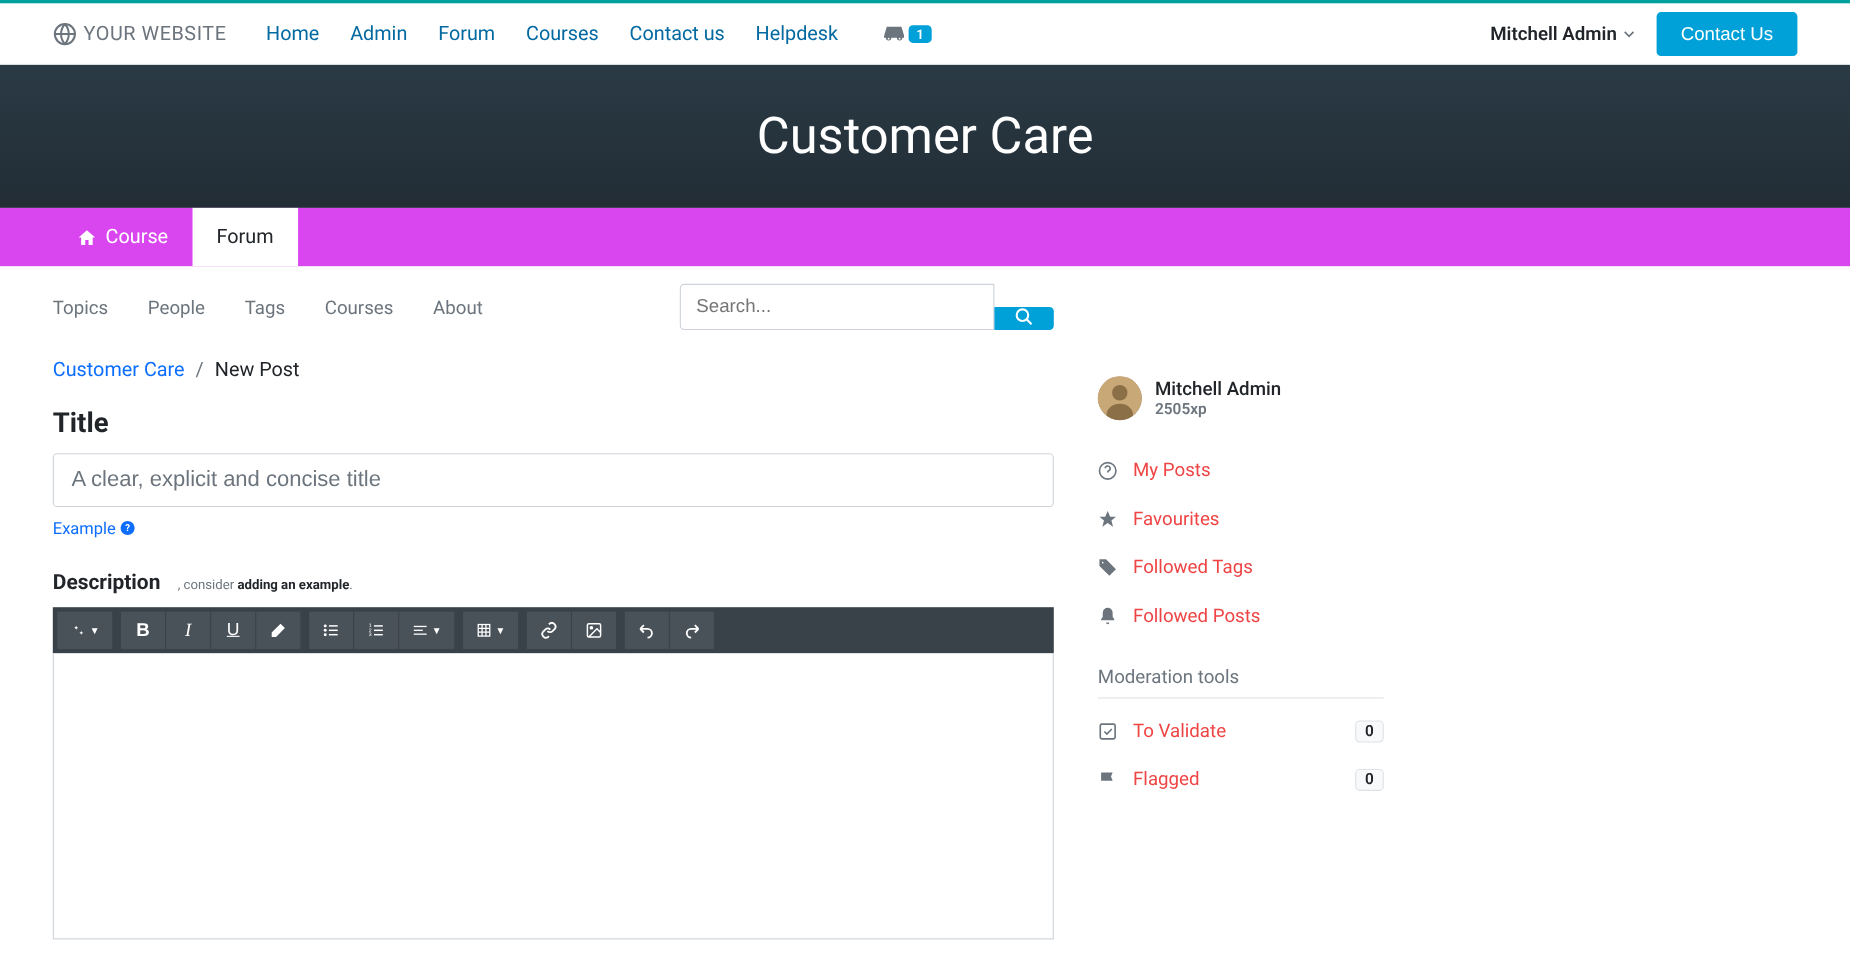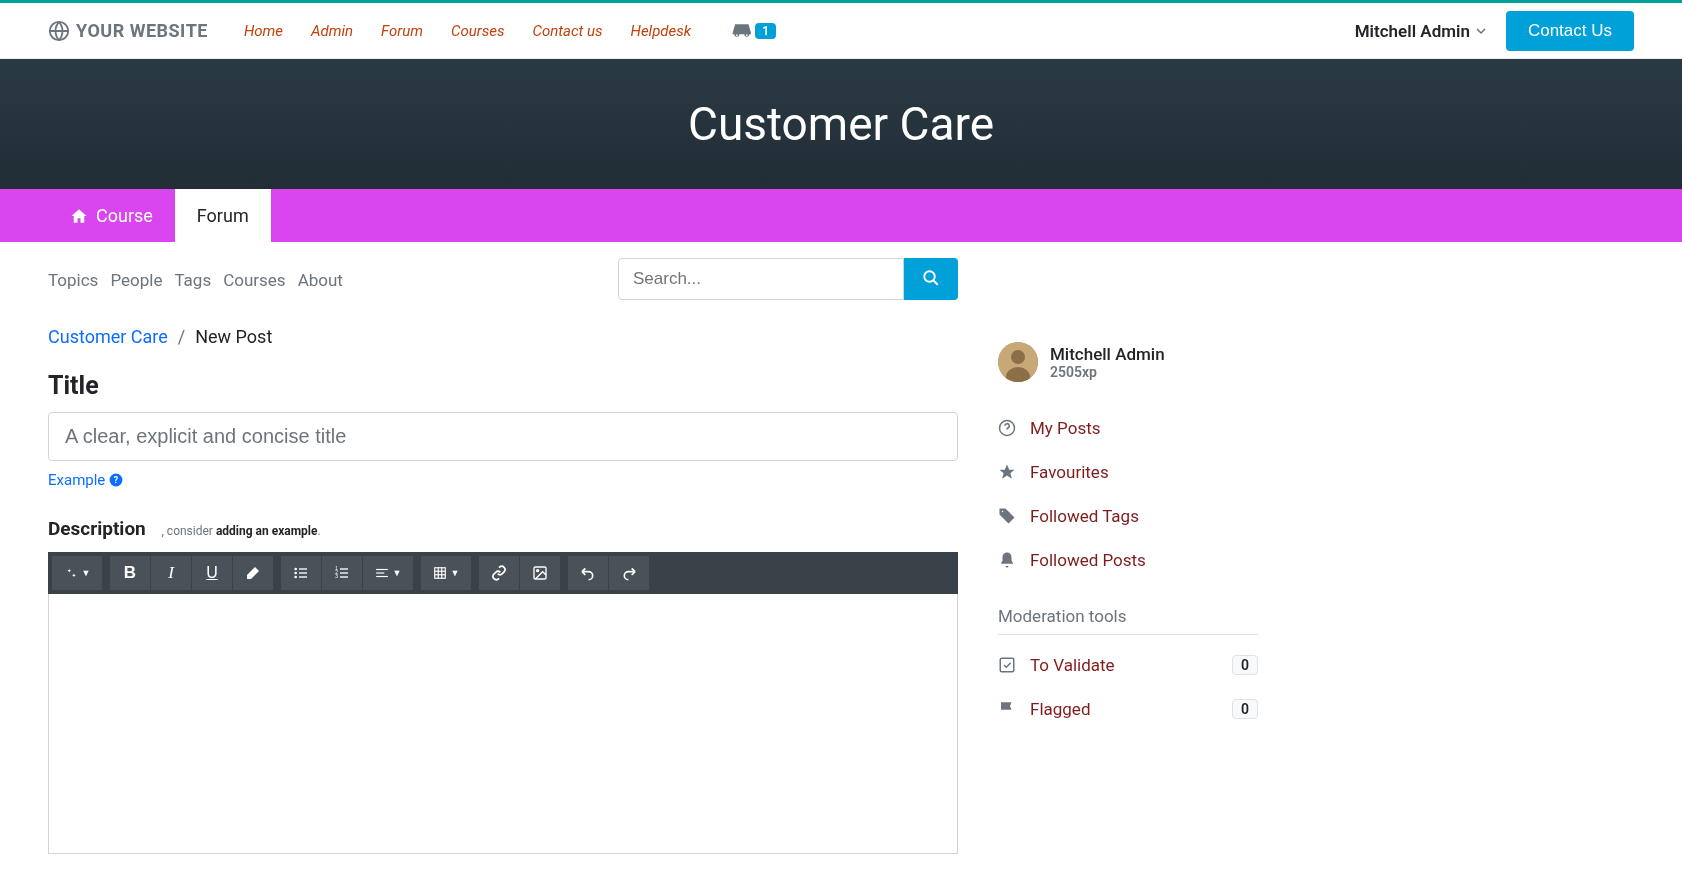--- a/index.html
+++ b/index.html
@@ -1,45 +1,45 @@
 <!DOCTYPE html>
 <html><head>
   <meta charset="utf-8">
   <style>
     * { box-sizing: border-box; margin: 0; padding: 0; }
     body { font-family: -apple-system, BlinkMacSystemFont, "Segoe UI", Roboto, "Helvetica Neue", Arial, sans-serif; font-size: 15px; color: #212529; }
     .top-bar { height: 3px; background: #00a09d; }
     
     
     .navbar { display: flex; align-items: center; height: 56px; padding: 0 48px; border-bottom: 1px solid #eee; }
-    .logo { display: flex; align-items: center; font-size: 18px; font-weight: 700; color: #6c757d; margin-right: 24px; letter-spacing: 0.5px; }
+    .logo { display: flex; align-items: center; font-size: 18px; font-weight: 400; color: #6c757d; margin-right: 24px; letter-spacing: 0.5px; }
     .logo svg { margin-right: 6px; }
     .nav-links { display: flex; gap: 4px; }
-    .nav-links a { color: #c2410c; text-decoration: none; padding: 8px 12px; font-size: 15px; font-style: italic; }
+    .nav-links a { color: #0369a1; text-decoration: none; padding: 8px 12px; font-size: 18px; }
     .cart { display: flex; align-items: center; margin-left: 28px; position: relative; cursor: pointer; }
     .cart-badge { background: #00a0d8; color: #fff; font-size: 12px; padding: 1px 7px; border-radius: 4px; margin-left: 4px; font-weight: 600; }
     .navbar-right { margin-left: auto; display: flex; align-items: center; gap: 20px; }
     .user-dropdown { color: #212529; font-weight: 600; font-size: 17px; cursor: pointer; display: flex; align-items: center; gap: 6px; }
     .contact-btn { background: #00a0d8; color: #fff; border: none; padding: 10px 22px; border-radius: 4px; font-size: 17px; cursor: pointer; }
     
     
     .hero { background: linear-gradient(180deg, #2a3a45 0%, #222d35 100%); color: #fff; text-align: center; padding: 38px 0; }
     .hero h1 { font-size: 46px; font-weight: 400; }
     
     
     .subtabs { background: #d946ef; display: flex; padding: 0 48px; }
     .subtabs .tab { color: #fff; padding: 16px 22px; font-size: 18px; display: flex; align-items: center; gap: 8px; cursor: pointer; }
     .subtabs .tab.active { background: #fff; color: #212529; }
     
     
     .container { display: flex; padding: 16px 48px; gap: 40px; }
     .main-col { flex: 1; max-width: 910px; }
     .sidebar { width: 260px; margin-top: 84px; }
     
-    .forum-nav { display: flex; gap: 12px; padding: 12px 0; margin-bottom: 24px; }
+    .forum-nav { display: flex; gap: 36px; padding: 12px 0; margin-bottom: 24px; }
     .forum-nav a { color: #6c757d; text-decoration: none; font-size: 17px; }
     .search-row { display: flex; margin-bottom: 24px; }
     .search-row input { flex: 1; border: 1px solid #ced4da; border-radius: 4px 0 0 4px; padding: 10px 14px; font-size: 17px; }
     .search-btn { background: #00a0d8; border: none; color: #fff; padding: 0 18px; border-radius: 0 4px 4px 0; cursor: pointer; }
     
     .top-row { display: flex; align-items: flex-start; gap: 40px; }
     
     .breadcrumb { display: flex; align-items: center; gap: 10px; font-size: 18px; margin-bottom: 24px; }
     .breadcrumb a { color: #0d6efd; text-decoration: none; }
     .breadcrumb .sep { color: #6c757d; }
@@ -61,21 +61,21 @@
     .editor-body { border: 1px solid #ced4da; border-top: none; min-height: 260px; background: #fff; }
     
     
     .user-card { display: flex; align-items: center; gap: 12px; margin-bottom: 24px; }
     .avatar { width: 40px; height: 40px; border-radius: 50%; background: linear-gradient(135deg, #d4a574, #8b6f47); display: flex; align-items: center; justify-content: center; overflow: hidden; }
     .user-info .name { font-size: 17px; font-weight: 500; }
     .user-info .xp { font-size: 14px; color: #6c757d; font-weight: 600; }
     .side-links { list-style: none; }
     .side-links li { padding: 12px 0; font-size: 17px; display: flex; align-items: center; gap: 14px; cursor: pointer; }
     .side-links li svg { flex-shrink: 0; }
-    .side-links .lbl { color: #7f1d1d; }
+    .side-links .lbl { color: #ef4444; }
     .mod-header { color: #6c757d; font-size: 17px; margin-top: 24px; padding-bottom: 8px; border-bottom: 1px solid #dee2e6; margin-bottom: 8px; }
     .mod-links li { justify-content: flex-start; }
     .mod-count { margin-left: auto; background: #f8f9fa; border: 1px solid #dee2e6; padding: 1px 8px; border-radius: 4px; font-size: 14px; font-weight: 600; }
   </style>
 </head>
 <body>
 
 <div class="top-bar"></div>
 
 <nav class="navbar">
@@ -131,21 +131,21 @@
   <div class="main-col">
 
     <div class="top-row">
       <div class="forum-nav">
         <a href="#">Topics</a>
         <a href="#">People</a>
         <a href="#">Tags</a>
         <a href="#">Courses</a>
         <a href="#">About</a>
       </div>
-      <div style="margin-left:auto; width:340px;" class="search-row">
+      <div style="margin-left:auto; width:340px;align-items:flex-end;" class="search-row">
         <input type="text" placeholder="Search..." style="">
         <button class="search-btn">
           <svg width="18" height="18" viewBox="0 0 24 24" fill="none" stroke="#fff" stroke-width="2.5">
               <circle cx="10" cy="10" r="7"></circle>
               <line x1="21" y1="21" x2="15" y2="15"></line>
             </svg>
         </button>
       </div>
     </div>
 

